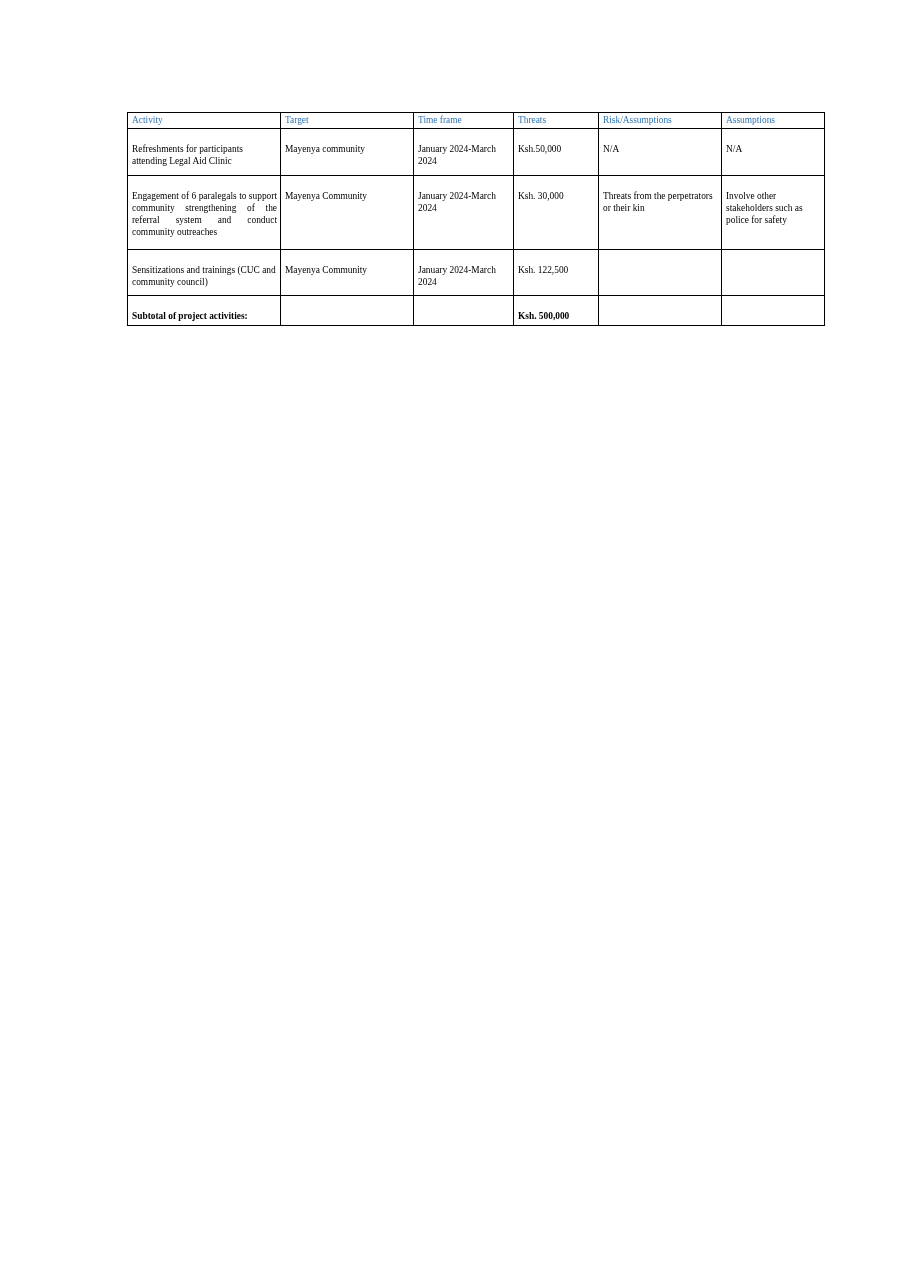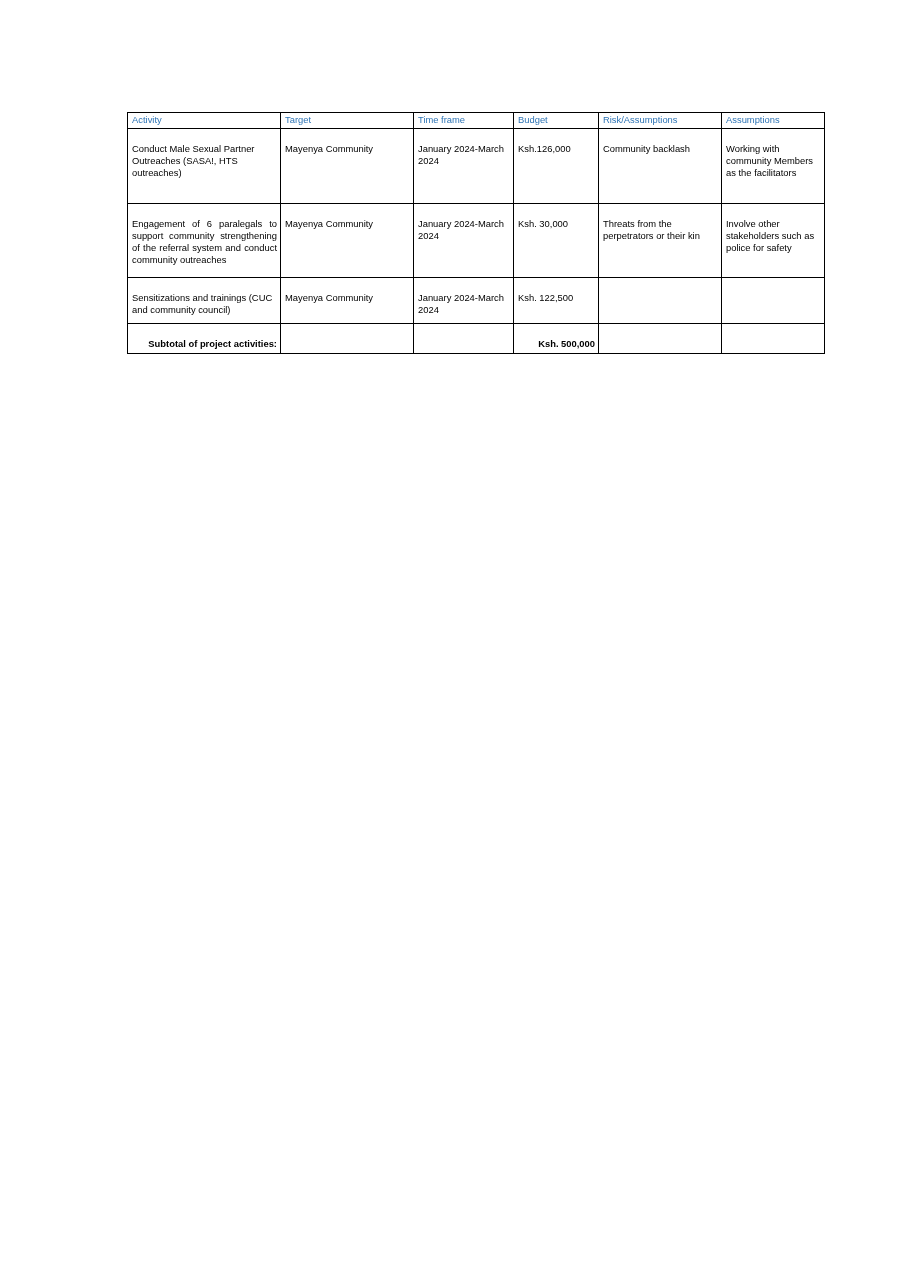--- a/index.html
+++ b/index.html
@@ -33,21 +33,21 @@
     border-collapse: collapse;
     width: 697px;
     table-layout: fixed;
   }
   table.doc-table td {
     border: 1px solid #000000;
     vertical-align: top;
     padding: 14px 3px 2px 4px;
     font-size: 9.4px;
     line-height: 1.28;
-    font-family: Liberation Sans, sans-serif;
+    font-family: Liberation Serif, serif;
     word-wrap: break-word;
     overflow: hidden;
   }
   .col-activity { width: 153px; }
   .col-target   { width: 133px; }
   .col-time     { width: 100px; }
   .col-budget   { width: 85px; }
   .col-risk     { width: 123px; }
   .col-mitig    { width: 103px; }
 
@@ -62,21 +62,20 @@
   .r2 td { height: 30px; }
   .r3 td { height: 58px; }
   .r4 td { height: 57px; }
   .r5 td { height: 29px; }
   .r6 td { height: 29px; }
   .subtotal td {
     font-weight: bold;
     height: 13px;
     padding-top: 1px;
     padding-bottom: 1px;
-    text-align: right;
   }
   .justify { text-align: justify; }
 </style>
 </head>
 <body>
 
 <div class="page">
   <div class="table-wrap">
     <table class="doc-table">
       <colgroup>
@@ -85,35 +84,35 @@
         <col class="col-time">
         <col class="col-budget">
         <col class="col-risk">
         <col class="col-mitig">
       </colgroup>
       <tbody>
         <tr class="header-row">
           <td>Activity</td>
           <td>Target</td>
           <td>Time frame</td>
-          <td>Budget</td>
+          <td>Threats</td>
           <td>Risk/Assumptions</td>
           <td>Assumptions</td>
         </tr>
 
 
+        <tr class="r2">
+          <td>Refreshments for participants attending Legal Aid Clinic</td>
+          <td>Mayenya community</td>
+          <td>January 2024-March 2024</td>
+          <td>Ksh.50,000</td>
+          <td>N/A</td>
+          <td>N/A</td>
+        </tr>
 
-        <tr class="r3">
-          <td>Conduct Male Sexual Partner Outreaches (SASA!, HTS outreaches)</td>
-          <td>Mayenya Community</td>
-          <td>January 2024-March 2024</td>
-          <td>Ksh.126,000</td>
-          <td>Community backlash</td>
-          <td>Working with community Members as the facilitators</td>
-        </tr>
 
         <tr class="r4">
           <td class="justify">Engagement of 6 paralegals to support community strengthening of the referral system and conduct community outreaches</td>
           <td>Mayenya Community</td>
           <td>January 2024-March 2024</td>
           <td>Ksh. 30,000</td>
           <td>Threats from the perpetrators or their kin</td>
           <td>Involve other stakeholders such as police for safety</td>
         </tr>
 

